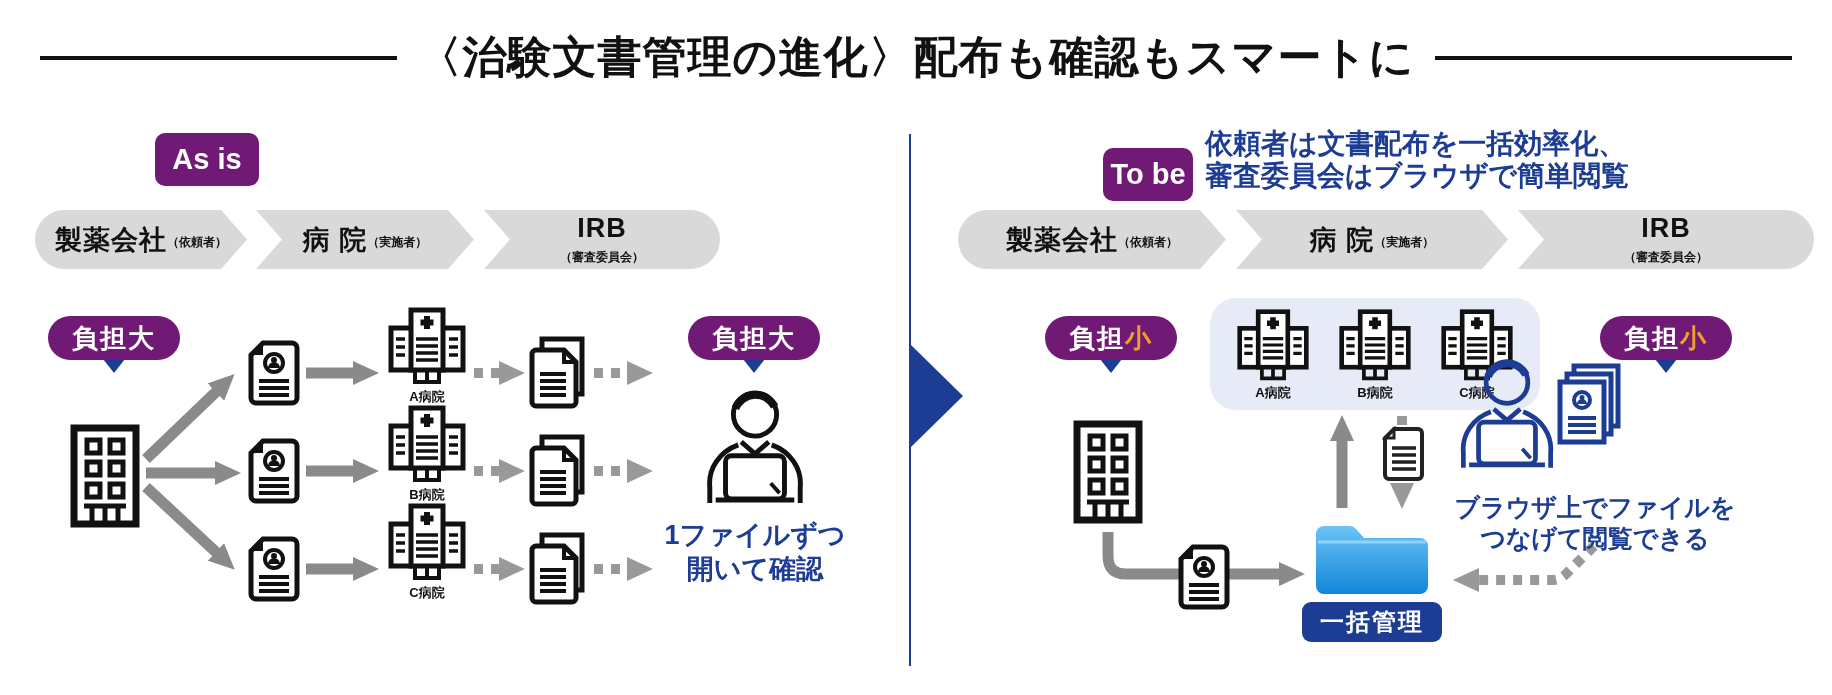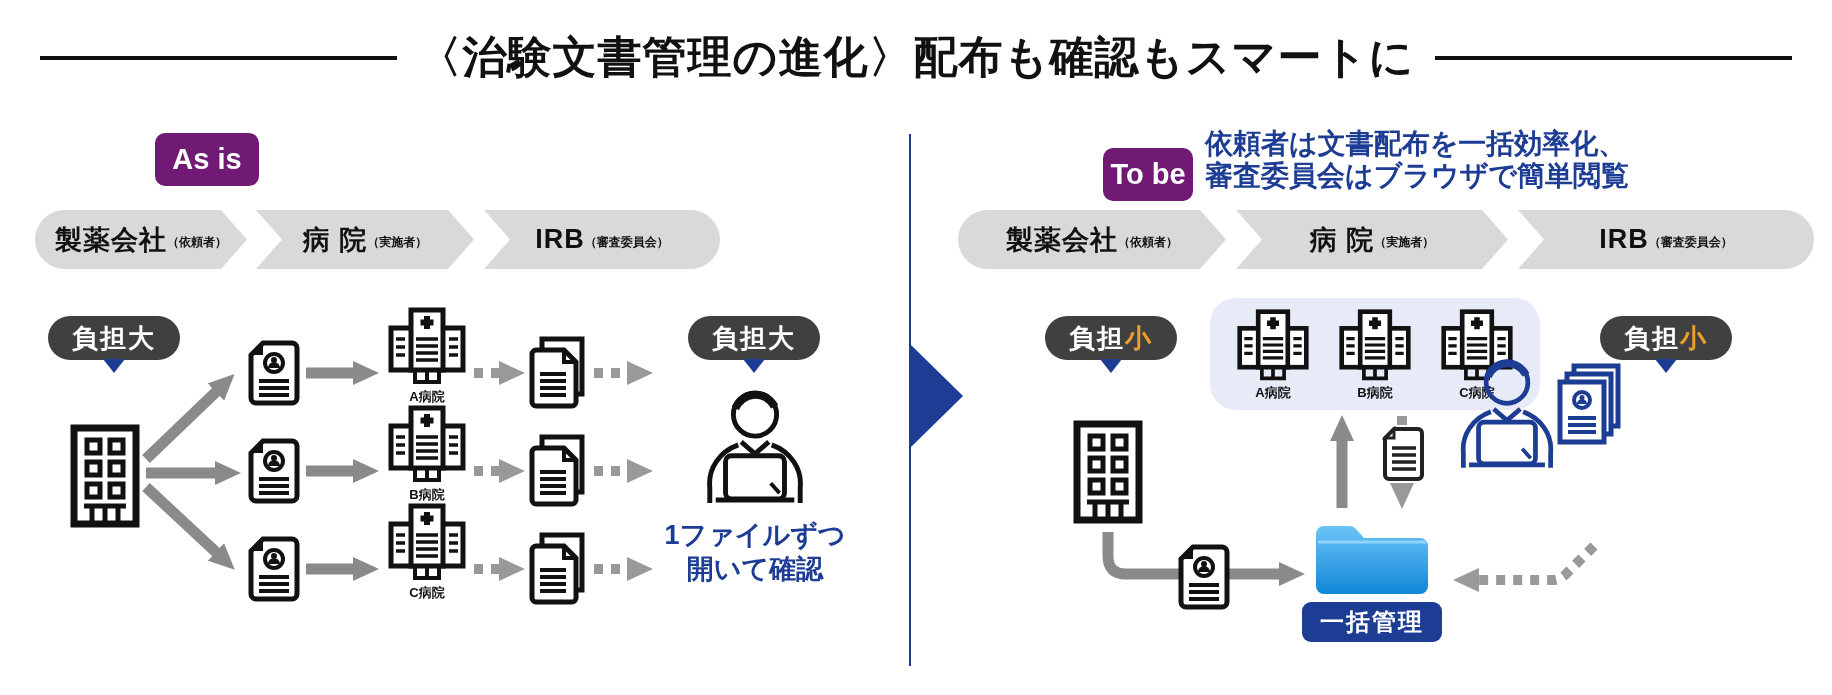--- a/index.html
+++ b/index.html
@@ -14,24 +14,24 @@
   
   .tag{position:absolute;background:#701a75;color:#fff;font-weight:900;border-radius:10px;display:flex;align-items:center;justify-content:center;font-size:29px;}
   .desc{position:absolute;color:#1d3c94;font-weight:900;font-size:28px;line-height:32px;white-space:nowrap;}
 
   
   .chev{position:absolute;height:59px;background:#d9d9d9;display:flex;align-items:center;justify-content:center;top:210px;}
   .chev .main{font-size:27px;font-weight:900;color:#111;letter-spacing:1px;white-space:nowrap;}
   .chev .sub{font-size:12px;font-weight:700;color:#111;margin-top:5px;white-space:nowrap;}
   .chev.first{border-radius:36px 0 0 36px;clip-path:polygon(0 0,calc(100% - 26px) 0,100% 50%,calc(100% - 26px) 100%,0 100%);}
   .chev.mid{clip-path:polygon(0 0,calc(100% - 26px) 0,100% 50%,calc(100% - 26px) 100%,0 100%,26px 50%);}
-  .chev.last{border-radius:0 36px 36px 0;clip-path:polygon(0 0,100% 0,100% 100%,0 100%,26px 50%);}
+  .chev.last{border-radius:0 36px 36px 0;clip-path:polygon(0 0,100% 0,100% 100%,0 100%,26px 50%);flex-direction:column;}
 
   
-  .badge{position:absolute;height:44px;background:#404040;color:#fff;border-radius:24px;display:flex;align-items:center;justify-content:center;font-weight:900;font-size:26px;padding:0 24px;letter-spacing:2px;z-index:3;white-space:nowrap;}
+  .badge{position:absolute;height:44px;background:#701a75;color:#fff;border-radius:24px;display:flex;align-items:center;justify-content:center;font-weight:900;font-size:26px;padding:0 24px;letter-spacing:2px;z-index:3;white-space:nowrap;}
   .badge::after{content:"";position:absolute;bottom:-13px;left:50%;transform:translateX(-50%);width:0;height:0;border-left:11px solid transparent;border-right:11px solid transparent;border-top:14px solid #1d3c94;}
   .badge .accent{color:#f0a028;}
 
   .ic{position:absolute;z-index:2;}
   .overlay{position:absolute;left:0;top:0;z-index:1;pointer-events:none;}
 
   .hosp{display:flex;flex-direction:column;align-items:center;width:92px;}
   .hosp .hlabel{font-size:13px;font-weight:900;color:#111;margin-top:2px;white-space:nowrap;}
   .hosp-abs{position:absolute;z-index:2;}
 
@@ -315,14 +315,18 @@
     <span>一括管理</span>
   </div>
 
   <svg class="ic" style="left:1452px;top:348px;color:#1d3c94;" width="110" height="120">
       <use href="#sym-personlaptop"></use>
     </svg>
   <svg class="ic" style="left:1556px;top:362px;color:#1d3c94;" width="72" height="92">
       <use href="#sym-bluedocs"></use>
     </svg>
 
+  <div class="caption cap-right">
+    <div>ブラウザ上でファイルを</div>
+    <div>つなげて閲覧できる</div>
+  </div>
 
 </div>
 
 </body></html>

